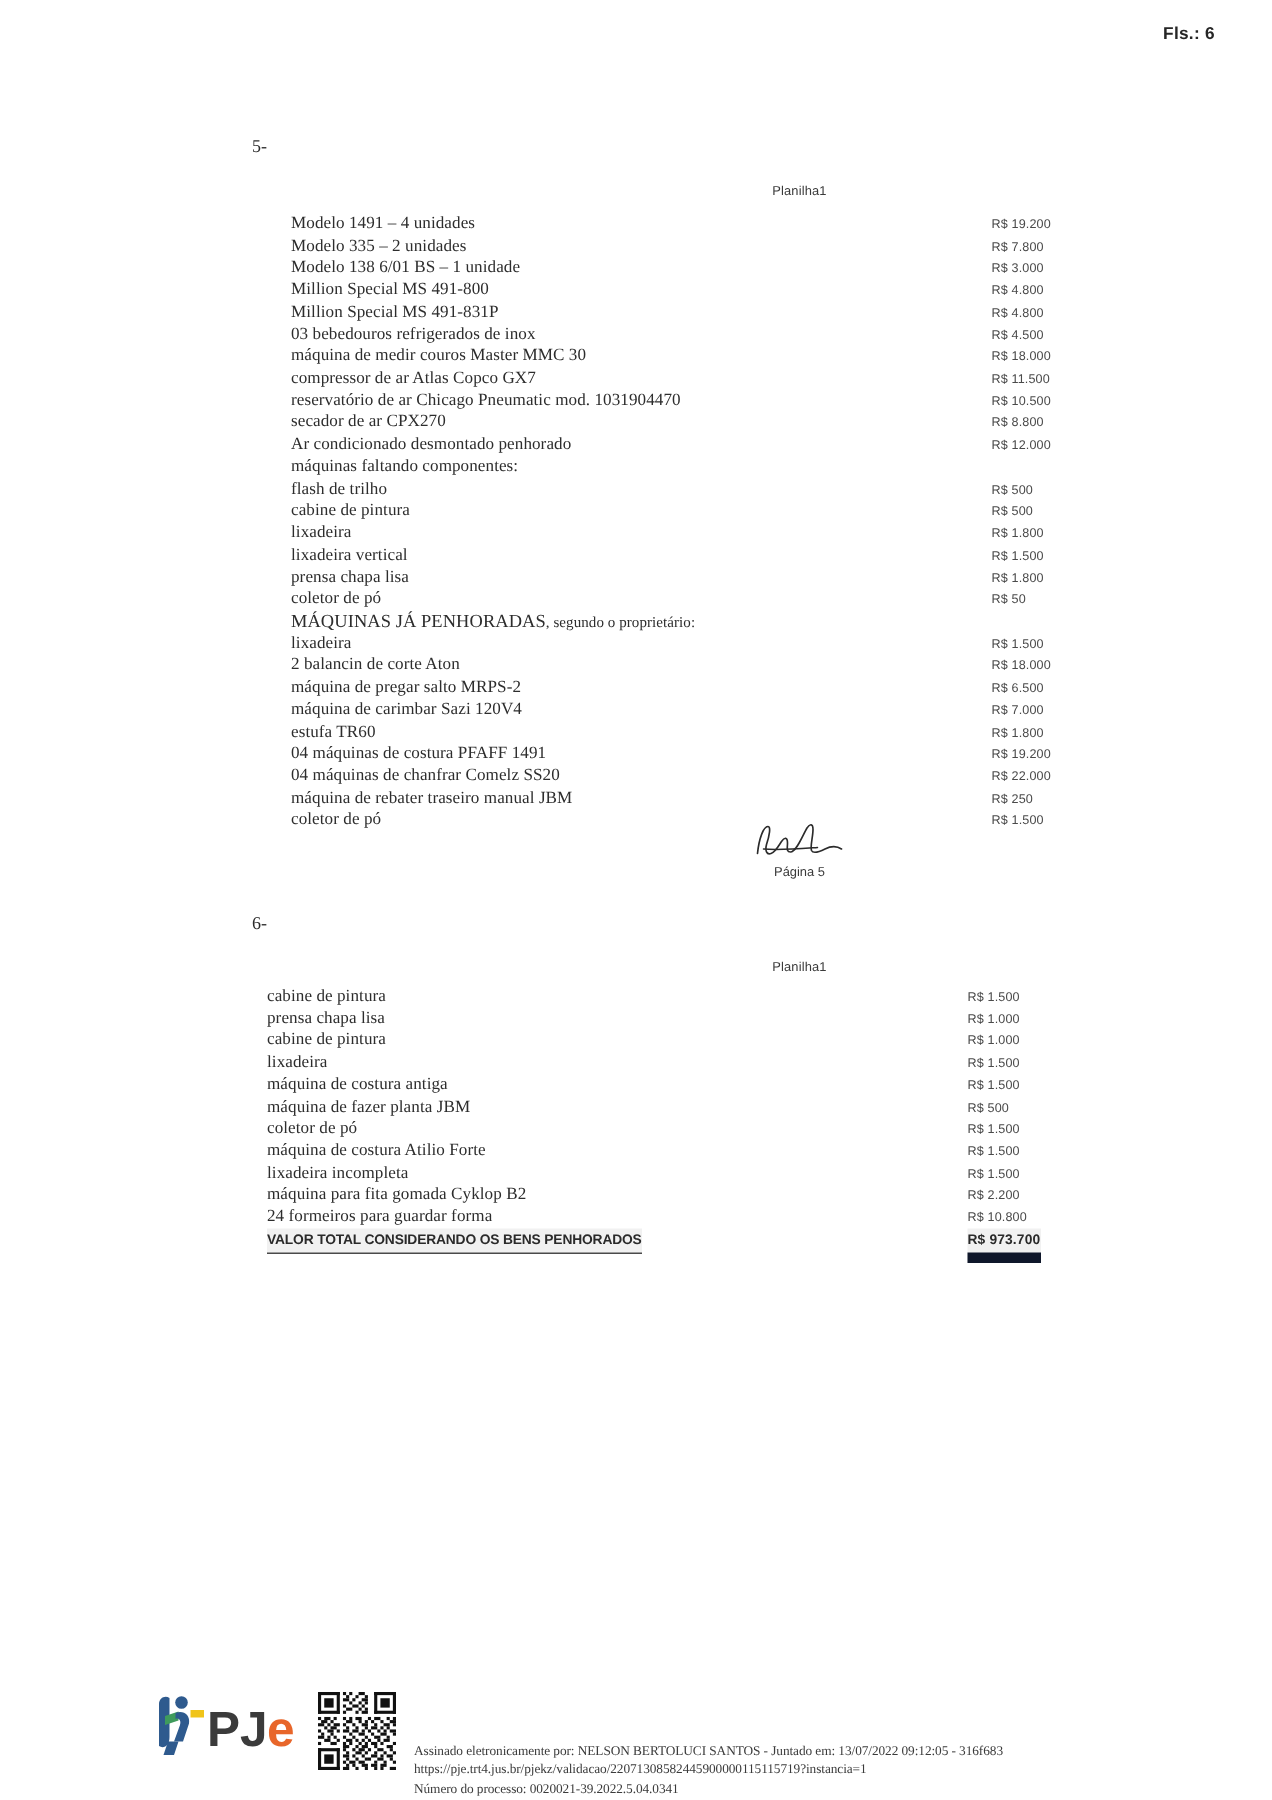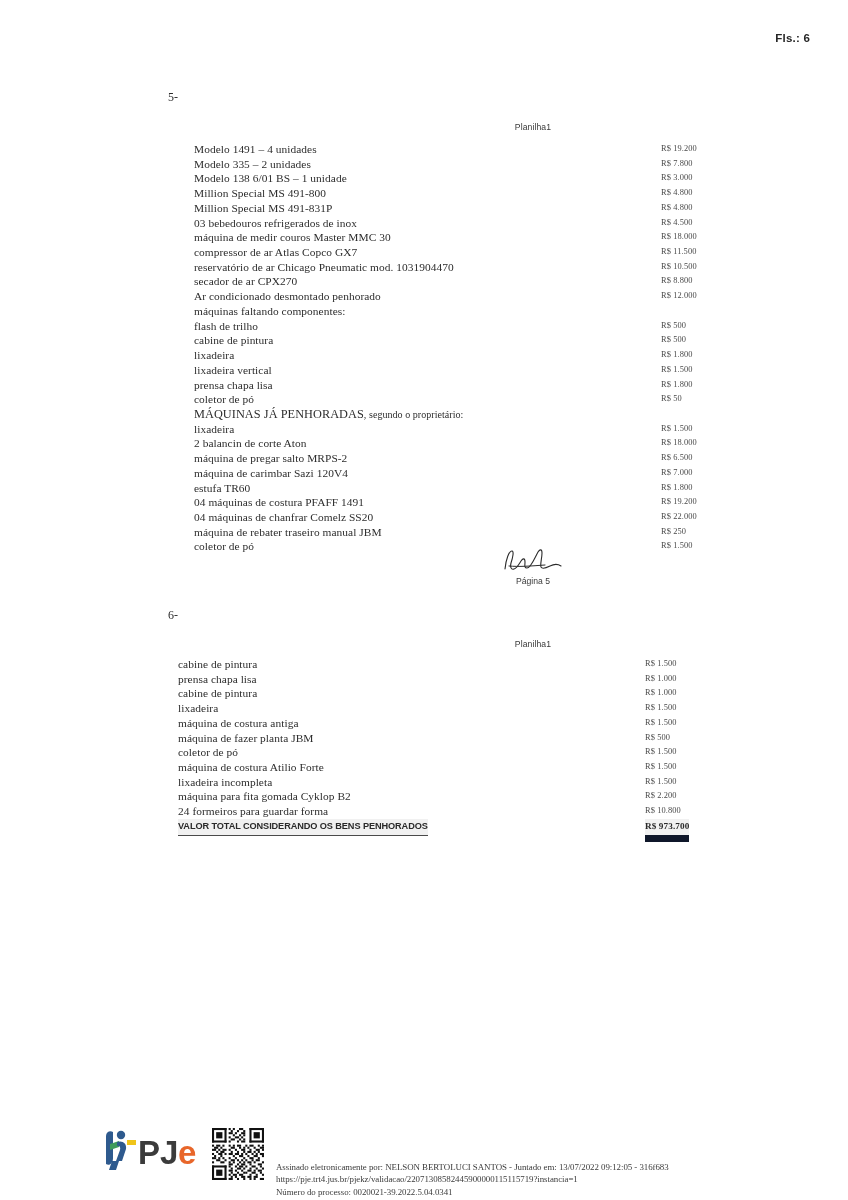--- a/index.html
+++ b/index.html
@@ -15,21 +15,21 @@
     position: relative;
     width: 848px;
     height: 1200px;
     background: #ffffff;
     overflow: hidden;
   }
 
   
   .folio {
     position: absolute;
-    top: 32px;
+    top: 17px;
     right: 38px;
     font-family: "Liberation Sans", sans-serif;
     font-size: 11.5px;
     font-weight: bold;
     color: #262626;
     letter-spacing: 0.2px;
     margin-left: 12px;
   }
 
   
@@ -72,21 +72,21 @@
     left: 0;
     top: 0;
     font-size: 11.4px;
     color: #2d2d2d;
     letter-spacing: 0.05px;
   }
   .value {
     position: absolute;
     left: 467px;
     top: 0;
-    font-family: Liberation Serif, serif;
+    font-family: Liberation Sans, sans-serif;
     font-size: 8.4px;
     color: #4a4a4a;
     letter-spacing: 0.1px;
   }
   .row.caps .label { font-size: 12.3px; }
   .row.caps .label .sub { font-size: 10px; }
 
   .row.total { height: 15px; line-height: 15px; }
   .row.total .label {
     font-family: "Liberation Sans", sans-serif;

